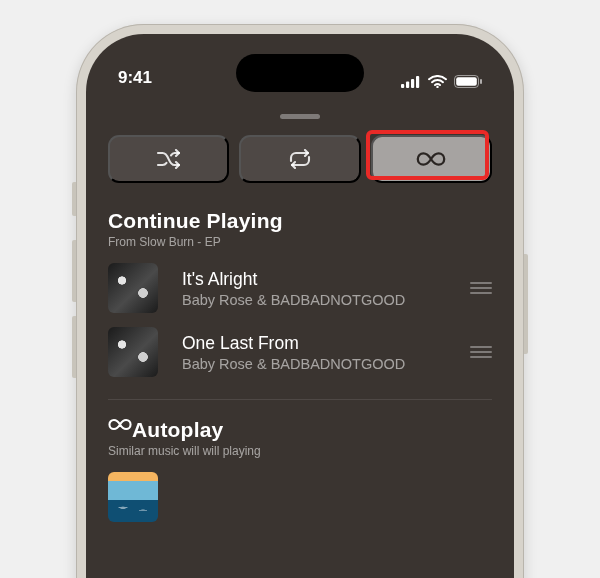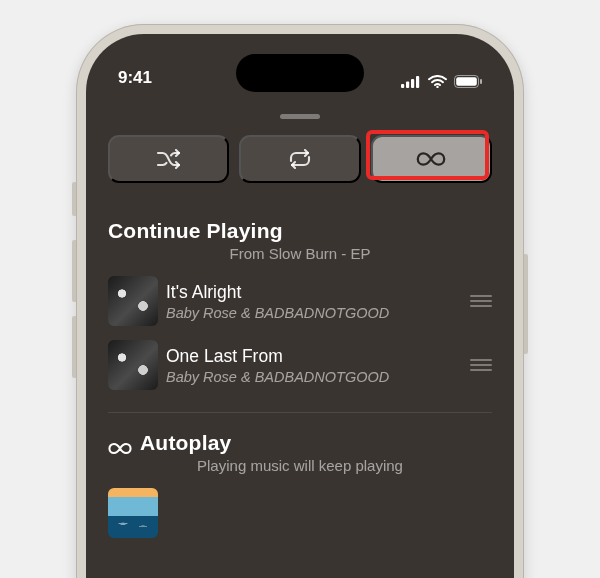--- a/index.html
+++ b/index.html
@@ -71,27 +71,27 @@
     }
     .seg.active {
       background: rgba(255,255,255,.55);
       color: #2a2522;
     }
     .highlight-box {
       position: absolute; border: 4px solid #e92a27; border-radius: 6px;
       pointer-events: none;
     }
 
-    .section { margin-top: 36px; }
-    .sec-title-row { display: flex; align-items: flex-end; gap: 8px; }
+    .section { margin-top: 26px; }
+    .sec-title-row { display: flex; align-items: flex-start; gap: 0; }
     .sec-title { font-size: 21px; font-weight: 700; letter-spacing: .2px; }
-    .sec-sub   { font-size: 15px; color: rgba(255,255,255,.55); margin-top: 2px; text-align: center; }
+    .sec-sub   { font-size: 12px; color: rgba(255,255,255,.55); margin-top: 2px; }
 
     .track-row {
-      display: flex; align-items: center; gap: 8px;
+      display: flex; align-items: center; gap: 24px;
       margin-top: 14px;
     }
     .art {
       width: 50px; height: 50px; border-radius: 6px; flex: 0 0 auto;
       background: #555;
     }
     .art.bw {
       background:
         radial-gradient(circle at 28% 35%, #e5e5e5 0 8%, transparent 9%),
         radial-gradient(circle at 70% 60%, #cfcfcf 0 10%, transparent 11%),
@@ -102,21 +102,21 @@
         linear-gradient(#f5b560 0 18%, #6fb8d6 18% 55%, #0f4f73 55% 100%);
       position: relative; overflow: hidden;
     }
     .art.sea::after{
       content:""; position:absolute; inset:auto 0 6px 0; height:14px;
       background: radial-gradient(ellipse at 30% 40%, rgba(255,255,255,.5) 0 8%, transparent 10%),
                   radial-gradient(ellipse at 70% 60%, rgba(255,255,255,.4) 0 7%, transparent 9%);
     }
     .track-text { flex: 1 1 auto; min-width: 0; }
     .track-title { font-size: 17.5px; font-weight: 500; }
-    .track-artist{ font-size: 14.5px; color: rgba(255,255,255,.55); margin-top: 2px; white-space: nowrap; overflow: hidden; text-overflow: ellipsis; font-style: italic; }
+    .track-artist{ font-size: 14.5px; color: rgba(255,255,255,.55); margin-top: 2px; white-space: nowrap; overflow: hidden; text-overflow: ellipsis; }
     .drag-handle { flex: 0 0 auto; color: rgba(255,255,255,.35); }
     .drag-handle svg { display:block; }
 
     .divider { height: 1px; background: rgba(255,255,255,.10); margin-top: 22px; }
   </style>
 </head>
 <body>
 
 <div class="device">
   <div class="side-btn b1"></div>
@@ -228,21 +228,21 @@
 
       <div class="divider"></div>
 
       <div class="section" style="margin-top:18px">
         <div class="sec-title-row">
           <svg width="24" height="13" viewBox="0 0 30 16">
               <path fill="none" stroke="#fff" stroke-width="2.6" stroke-linecap="round" d="M15 8C12.5 3.8 9.9 2.3 7.4 2.3 4.2 2.3 1.8 4.8 1.8 8s2.4 5.7 5.6 5.7c2.5 0 5.1-1.5 7.6-5.7 2.5-4.2 5.1-5.7 7.6-5.7 3.2 0 5.6 2.5 5.6 5.7s-2.4 5.7-5.6 5.7c-2.5 0-5.1-1.5-7.6-5.7z"></path>
             </svg>
           <div class="sec-title">Autoplay</div>
         </div>
-        <div class="sec-sub">Playing music will keep playing</div>
+        <div class="sec-sub">Similar music will will playing</div>
 
         <div class="track-row">
           <div class="art sea"></div>
           <div class="track-text">
           </div>
         </div>
       </div>
 
     </div>
   </div>

